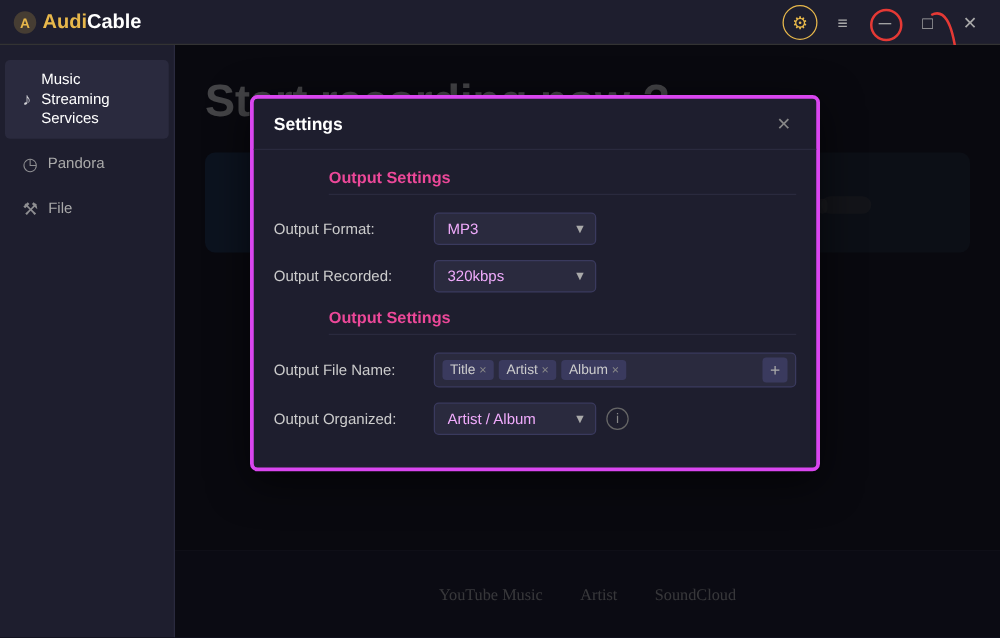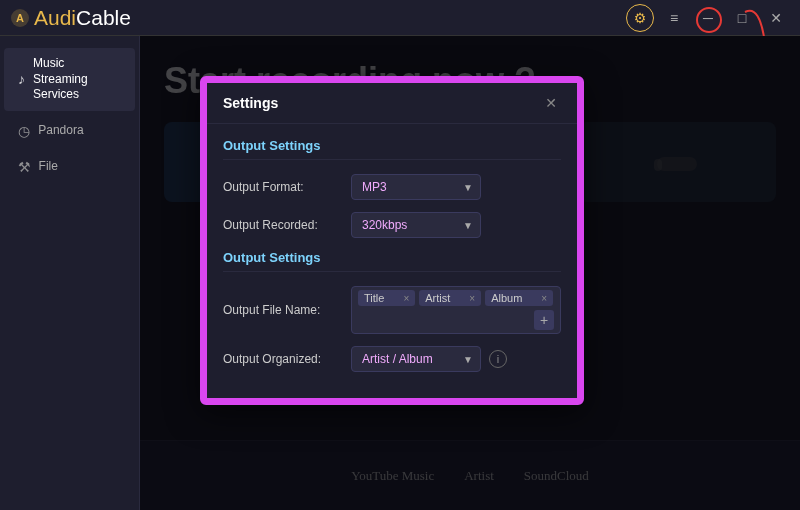--- a/index.html
+++ b/index.html
@@ -21,22 +21,22 @@
       justify-content: space-between;
       padding: 0 10px;
       border-bottom: 1px solid #333;
     }
     .titlebar-logo {
       display: flex;
       align-items: center;
       gap: 4px;
     }
     .logo-text {
-      font-size: 21px;
-      font-weight: normal;
+      font-size: 16px;
+      font-weight: bold;
       color: #fff;
     }
     .logo-text span.audi {
       color: #e8b84b;
     }
     .titlebar-controls {
       display: flex;
       align-items: center;
       gap: 6px;
       position: relative;
@@ -147,23 +147,23 @@
       display: flex;
       align-items: flex-start;
       justify-content: flex-start;
       padding-top: 40px;
       padding-left: 60px;
     }
 
     
     .settings-dialog {
       background: #1e1e2e;
-      border: 7px solid #d946ef;
+      border: 3px solid #d946ef;
       border-radius: 6px;
-      width: 384px;
+      width: 456px;
       box-shadow: 0 8px 32px rgba(0,0,0,0.6);
     }
     .dialog-header {
       display: flex;
       align-items: center;
       justify-content: space-between;
       padding: 10px 16px;
       border-bottom: 1px solid #2a2a3e;
     }
     .dialog-title {
@@ -183,26 +183,27 @@
       border: none;
       background: transparent;
     }
 
     .dialog-body {
       padding: 14px 16px;
     }
 
     
     .section-title {
-      color: #7dd3fc;
+      color: #ec4899;
       font-size: 13px;
       font-weight: 600;
       margin-bottom: 14px;
       padding-bottom: 6px;
       border-bottom: 1px solid #2a2a3e;
+      margin-left: 44px;
     }
 
     
     .form-row {
       display: flex;
       align-items: center;
       margin-bottom: 12px;
       gap: 8px;
     }
     .form-label {
@@ -288,21 +289,21 @@
       flex-wrap: wrap;
     }
     .tag {
       background: #3a3a5e;
       border-radius: 3px;
       color: #ccc;
       font-size: 11px;
       padding: 2px 6px;
       display: flex;
       align-items: center;
-      gap: 19px;
+      gap: 3px;
     }
     .tag-close {
       color: #888;
       font-size: 10px;
       cursor: pointer;
     }
     .tags-add-btn {
       width: 20px;
       height: 20px;
       background: #3a3a5e;

